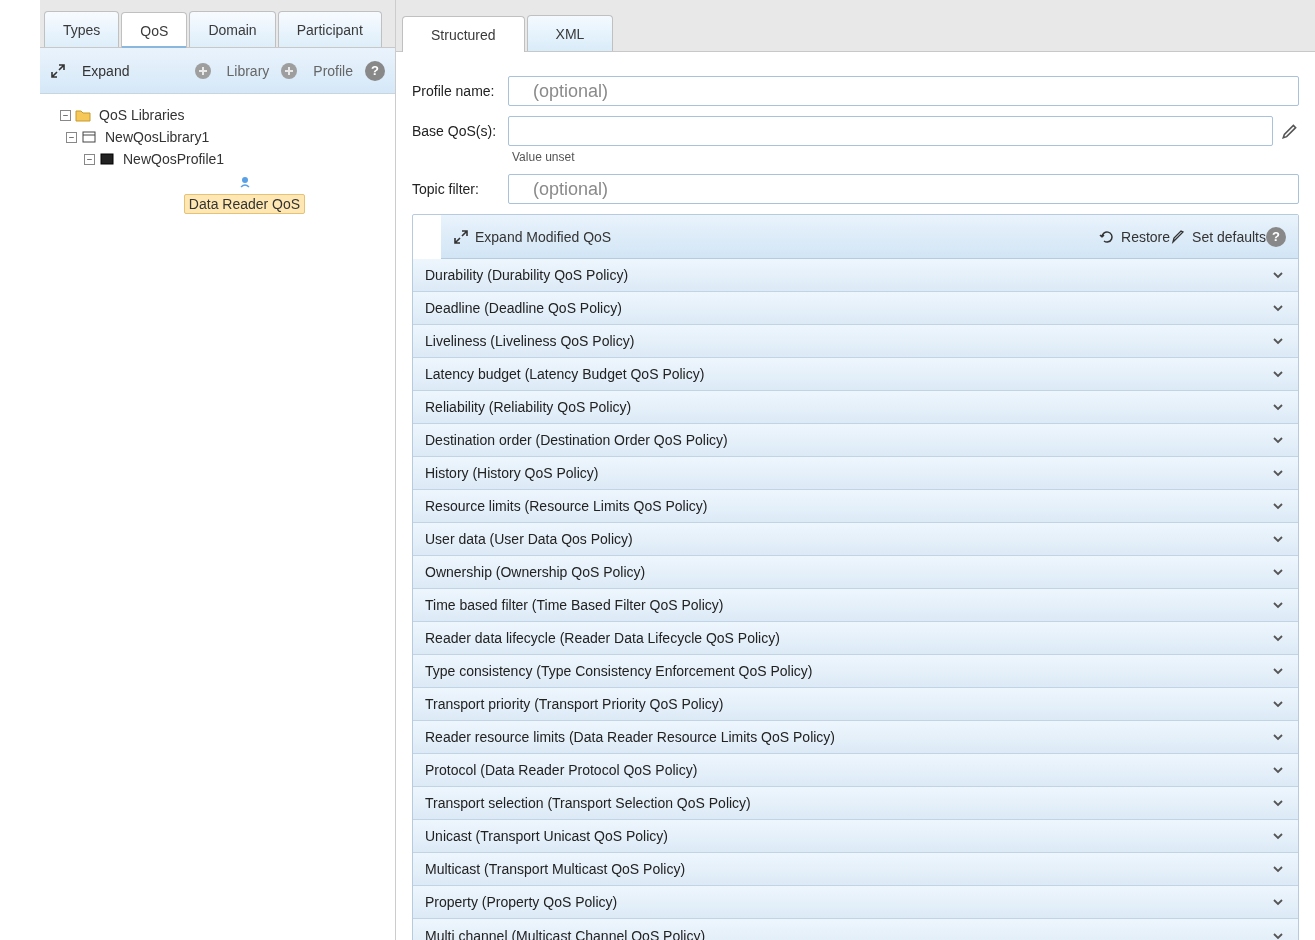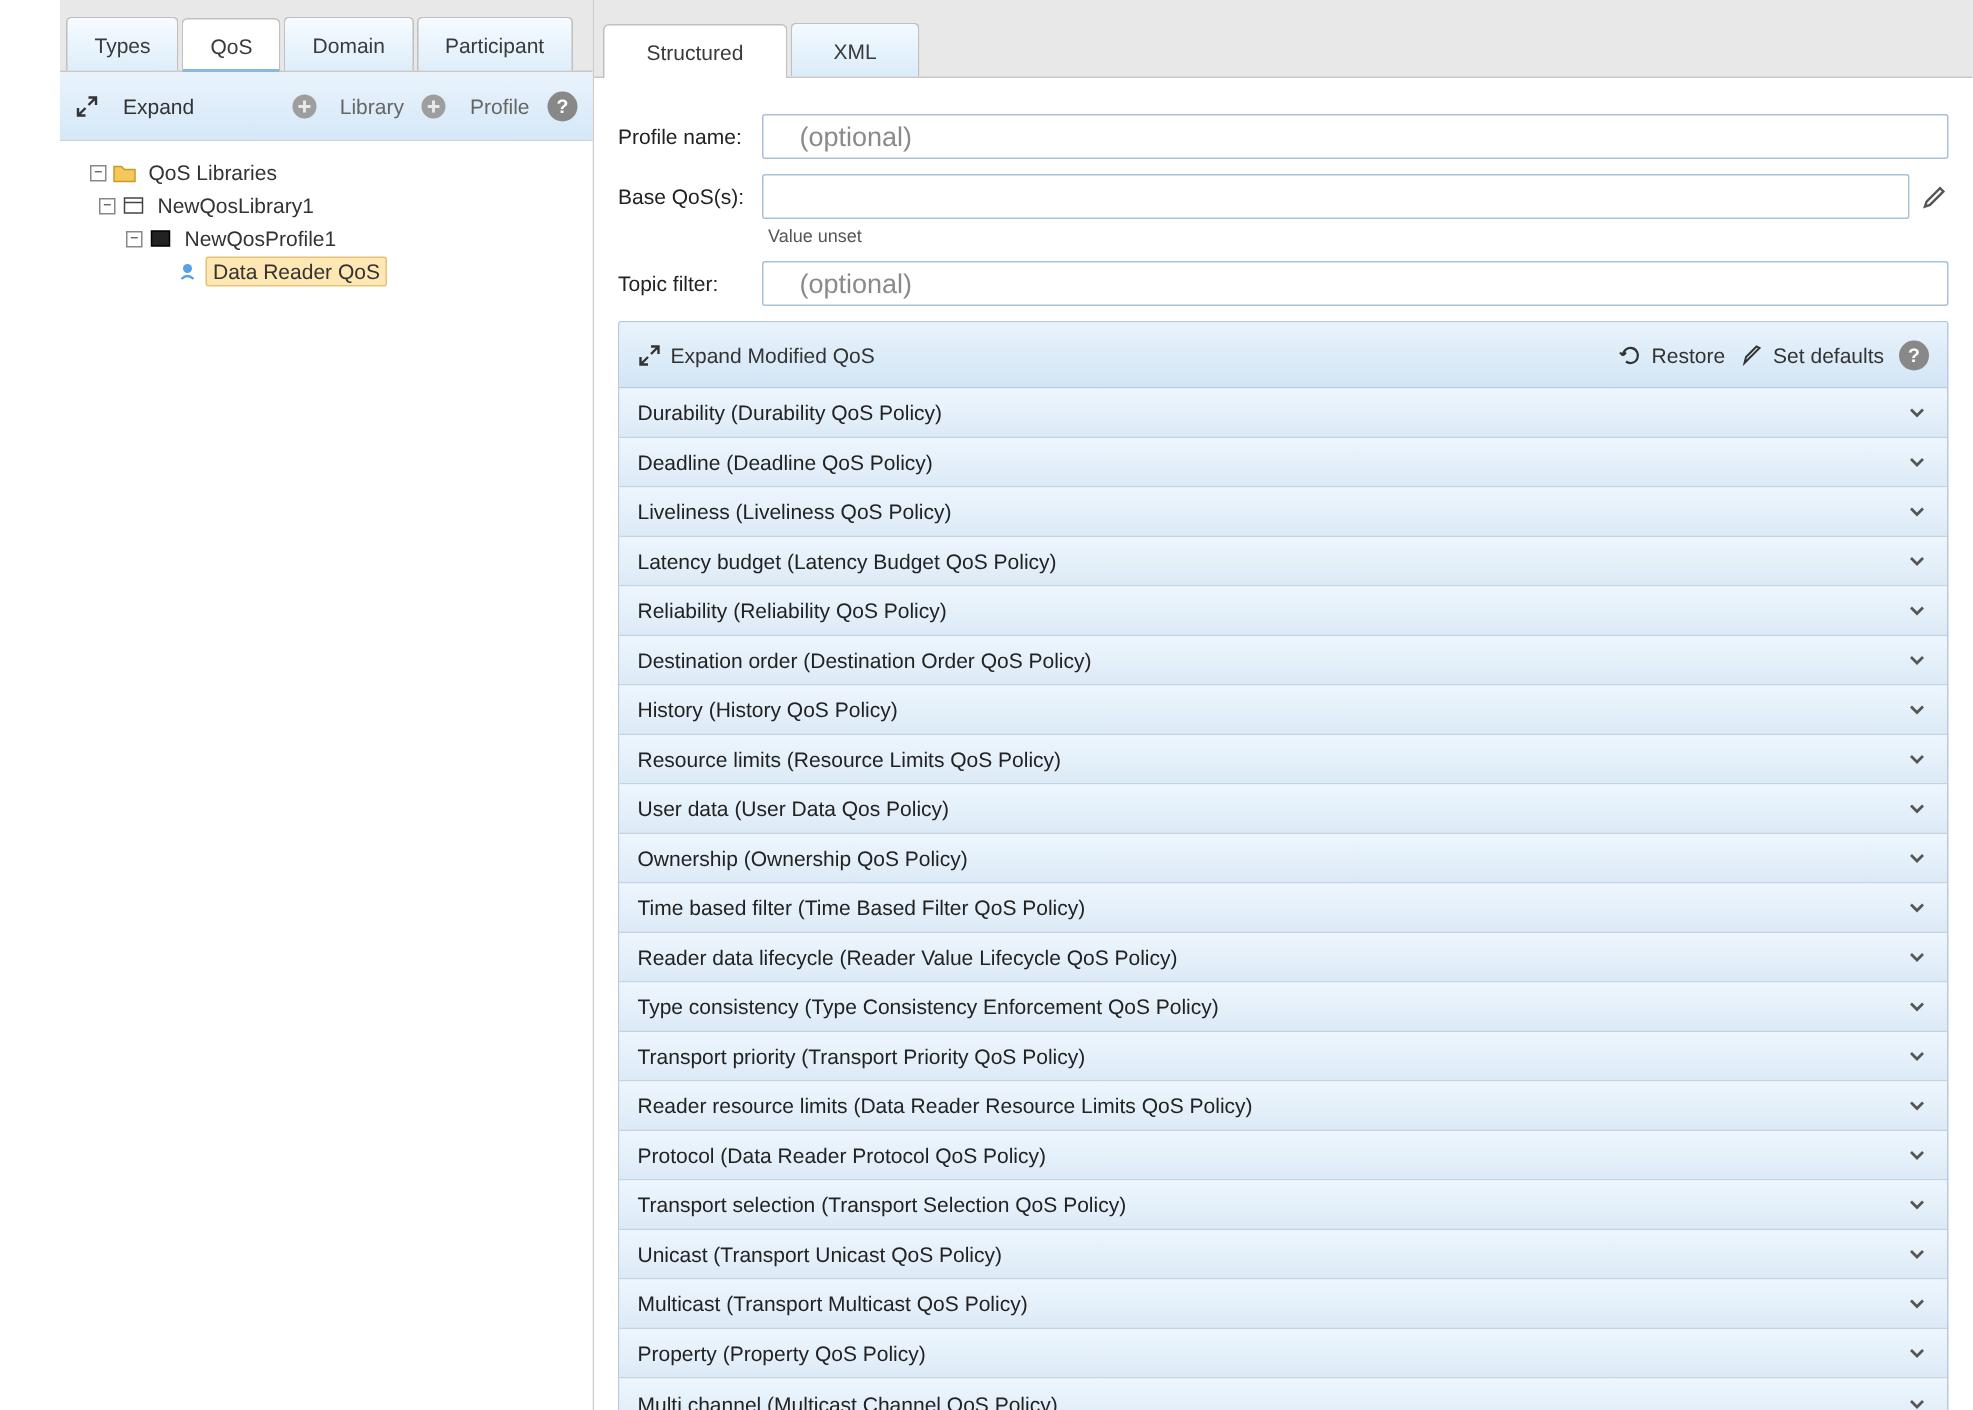--- a/index.html
+++ b/index.html
@@ -131,21 +131,21 @@
     cursor: pointer;
     color: #444;
     font-family: monospace;
   }
   .tree-icon { width: 16px; height: 16px; display:inline-flex; align-items:center; justify-content:center; }
   .tree-label { padding: 1px 4px; border-radius: 2px; }
   .tree-label.selected { background: #ffe7b3; border: 1px solid #e6c178; }
 
   .indent-1 { padding-left: 18px; }
   .indent-2 { padding-left: 36px; }
-  .indent-3 { padding-left: 54px; }
+  .indent-3 { padding-left: 54px; flex-direction: column; }
 
   
   .right-panel {
     flex: 1;
     display: flex;
     flex-direction: column;
     background: #e8e8e8;
   }
 
   .right-tabs {
@@ -215,23 +215,23 @@
     border: 1px solid #b7cade;
     border-radius: 2px;
   }
   .qos-header {
     height: 44px;
     background: linear-gradient(#e9f3fc, #d2e5f5);
     border-bottom: 1px solid #b7cade;
     display: flex;
     align-items: center;
     padding: 0 12px;
-    gap: 10px;
     font-size: 14px;
     color: #333;
+    margin-left: 28px;
   }
   .qos-header .spacer { flex: 1; }
   .qos-hbtn {
     display: inline-flex;
     align-items: center;
     gap: 6px;
     cursor: pointer;
     color: #333;
   }
   .qos-hbtn svg { width: 16px; height: 16px; }
@@ -477,21 +477,21 @@
             </div>
             <div class="policy-row">
               <span>Time based filter (Time Based Filter QoS Policy)</span>
               <span class="chevron">
                 <svg viewBox="0 0 16 16">
                   <path d="M4 6 l4 4 l4 -4" fill="none" stroke="#555" stroke-width="1.8"></path>
                 </svg>
               </span>
             </div>
             <div class="policy-row">
-              <span>Reader data lifecycle (Reader Value Lifecycle QoS Policy)</span>
+              <span>Reader data lifecycle (Reader Data Lifecycle QoS Policy)</span>
               <span class="chevron">
                 <svg viewBox="0 0 16 16">
                   <path d="M4 6 l4 4 l4 -4" fill="none" stroke="#555" stroke-width="1.8"></path>
                 </svg>
               </span>
             </div>
             <div class="policy-row">
               <span>Type consistency (Type Consistency Enforcement QoS Policy)</span>
               <span class="chevron">
                 <svg viewBox="0 0 16 16">

